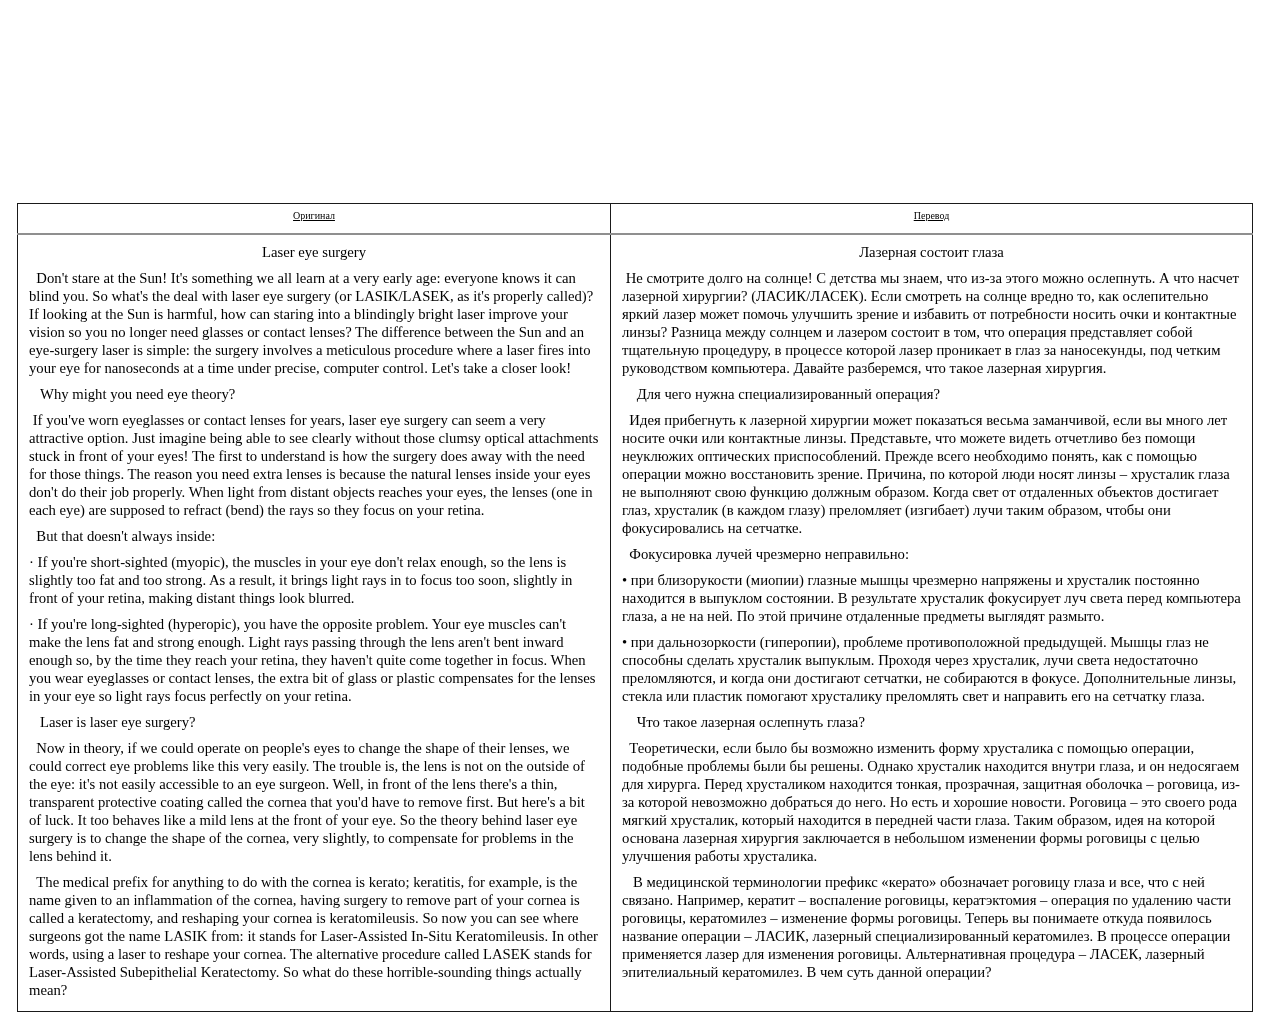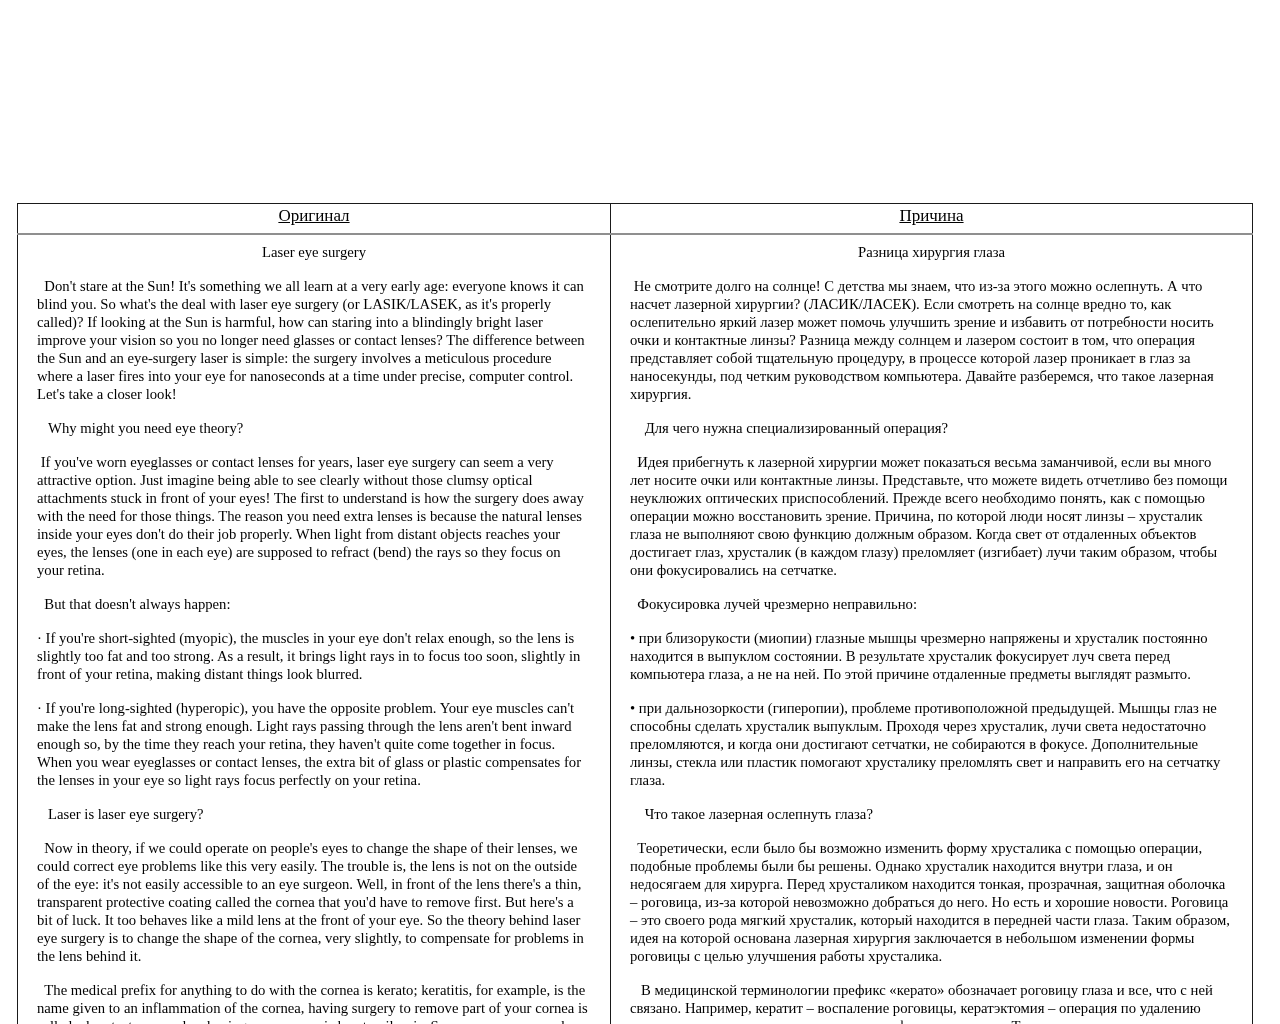--- a/index.html
+++ b/index.html
@@ -33,80 +33,80 @@
     padding: 0;
   }
   .translation-table td:first-child, .translation-table th:first-child {
     border-left: none;
   }
   col.col-original { width: 593px; }
   col.col-translation { width: 642px; }
   .header-row th {
     height: 26px;
     font-weight: normal;
-    font-size: 17px;
+    font-size: 10px;
     line-height: 18px;
     text-align: center;
     padding-top: 3px;
     border-bottom: 2px solid #8f8f8f;
   }
   .header-label {
     text-decoration: underline;
   }
   .body-row td {
     height: 658px;
     font-size: 14.7px;
     line-height: 18px;
     padding: 8px 3px 4px 3px;
   }
   .cell-title {
     text-align: center;
     margin: 0;
   }
   .para {
-    margin: 16px;
+    margin: 8px;
     white-space: pre-wrap;
     word-wrap: break-word;
   }
 </style>
 </head>
 <body>
 
 <div class="page">
   <table class="translation-table">
     <colgroup>
       <col class="col-original">
       <col class="col-translation">
     </colgroup>
     <tbody>
         <tr class="header-row">
       <th>
         <span class="header-label">Оригинал</span>
       </th>
       <th>
-        <span class="header-label">Причина</span>
+        <span class="header-label">Перевод</span>
       </th>
     </tr>
     <tr class="body-row">
       <td>
         <p class="cell-title">Laser eye surgery</p>
         <div>
               <p class="para">  Don't stare at the Sun! It's something we all learn at a very early age: everyone knows it can blind you. So what's the deal with laser eye surgery (or LASIK/LASEK, as it's properly called)? If looking at the Sun is harmful, how can staring into a blindingly bright laser improve your vision so you no longer need glasses or contact lenses? The difference between the Sun and an eye-surgery laser is simple: the surgery involves a meticulous procedure where a laser fires into your eye for nanoseconds at a time under precise, computer control. Let's take a closer look!</p>
               <p class="para">   Why might you need eye theory?</p>
               <p class="para"> If you've worn eyeglasses or contact lenses for years, laser eye surgery can seem a very attractive option. Just imagine being able to see clearly without those clumsy optical attachments stuck in front of your eyes! The first to understand is how the surgery does away with the need for those things. The reason you need extra lenses is because the natural lenses inside your eyes don't do their job properly. When light from distant objects reaches your eyes, the lenses (one in each eye) are supposed to refract (bend) the rays so they focus on your retina.</p>
-              <p class="para">  But that doesn't always happen:</p>
+              <p class="para">  But that doesn't always inside:</p>
               <p class="para">· If you're short-sighted (myopic), the muscles in your eye don't relax enough, so the lens is slightly too fat and too strong. As a result, it brings light rays in to focus too soon, slightly in front of your retina, making distant things look blurred.</p>
               <p class="para">· If you're long-sighted (hyperopic), you have the opposite problem. Your eye muscles can't make the lens fat and strong enough. Light rays passing through the lens aren't bent inward enough so, by the time they reach your retina, they haven't quite come together in focus. When you wear eyeglasses or contact lenses, the extra bit of glass or plastic compensates for the lenses in your eye so light rays focus perfectly on your retina.</p>
               <p class="para">   Laser is laser eye surgery?</p>
               <p class="para">  Now in theory, if we could operate on people's eyes to change the shape of their lenses, we could correct eye problems like this very easily. The trouble is, the lens is not on the outside of the eye: it's not easily accessible to an eye surgeon. Well, in front of the lens there's a thin, transparent protective coating called the cornea that you'd have to remove first. But here's a bit of luck. It too behaves like a mild lens at the front of your eye. So the theory behind laser eye surgery is to change the shape of the cornea, very slightly, to compensate for problems in the lens behind it.</p>
               <p class="para">  The medical prefix for anything to do with the cornea is kerato; keratitis, for example, is the name given to an inflammation of the cornea, having surgery to remove part of your cornea is called a keratectomy, and reshaping your cornea is keratomileusis. So now you can see where surgeons got the name LASIK from: it stands for Laser-Assisted In-Situ Keratomileusis. In other words, using a laser to reshape your cornea. The alternative procedure called LASEK stands for Laser-Assisted Subepithelial Keratectomy. So what do these horrible-sounding things actually mean?</p>
             </div>
       </td>
       <td>
-        <p class="cell-title">Разница хирургия глаза</p>
+        <p class="cell-title">Лазерная состоит глаза</p>
         <div>
               <p class="para"> Не смотрите долго на солнце! С детства мы знаем, что из-за этого можно ослепнуть. А что насчет лазерной хирургии? (ЛАСИК/ЛАСЕК). Если смотреть на солнце вредно то, как ослепительно яркий лазер может помочь улучшить зрение и избавить от потребности носить очки и контактные линзы? Разница между солнцем и лазером состоит в том, что операция представляет собой тщательную процедуру, в процессе которой лазер проникает в глаз за наносекунды, под четким руководством компьютера. Давайте разберемся, что такое лазерная хирургия.</p>
               <p class="para">    Для чего нужна специализированный операция?</p>
               <p class="para">  Идея прибегнуть к лазерной хирургии может показаться весьма заманчивой, если вы много лет носите очки или контактные линзы. Представьте, что можете видеть отчетливо без помощи неуклюжих оптических приспособлений. Прежде всего необходимо понять, как с помощью операции можно восстановить зрение. Причина, по которой люди носят линзы – хрусталик глаза не выполняют свою функцию должным образом. Когда свет от отдаленных объектов достигает глаз, хрусталик (в каждом глазу) преломляет (изгибает) лучи таким образом, чтобы они фокусировались на сетчатке.</p>
               <p class="para">  Фокусировка лучей чрезмерно неправильно:</p>
               <p class="para">• при близорукости (миопии) глазные мышцы чрезмерно напряжены и хрусталик постоянно находится в выпуклом состоянии. В результате хрусталик фокусирует луч света перед компьютера глаза, а не на ней. По этой причине отдаленные предметы выглядят размыто.</p>
               <p class="para">• при дальнозоркости (гиперопии), проблеме противоположной предыдущей. Мышцы глаз не способны сделать хрусталик выпуклым. Проходя через хрусталик, лучи света недостаточно преломляются, и когда они достигают сетчатки, не собираются в фокусе. Дополнительные линзы, стекла или пластик помогают хрусталику преломлять свет и направить его на сетчатку глаза.</p>
               <p class="para">    Что такое лазерная ослепнуть глаза?</p>
               <p class="para">  Теоретически, если было бы возможно изменить форму хрусталика с помощью операции, подобные проблемы были бы решены. Однако хрусталик находится внутри глаза, и он недосягаем для хирурга. Перед хрусталиком находится тонкая, прозрачная, защитная оболочка – роговица, из-за которой невозможно добраться до него. Но есть и хорошие новости. Роговица – это своего рода мягкий хрусталик, который находится в передней части глаза. Таким образом, идея на которой основана лазерная хирургия заключается в небольшом изменении формы роговицы с целью улучшения работы хрусталика.</p>
               <p class="para">   В медицинской терминологии префикс «керато» обозначает роговицу глаза и все, что с ней связано. Например, кератит – воспаление роговицы, кератэктомия – операция по удалению части роговицы, кератомилез – изменение формы роговицы. Теперь вы понимаете откуда появилось название операции – ЛАСИК, лазерный специализированный кератомилез. В процессе операции применяется лазер для изменения роговицы. Альтернативная процедура – ЛАСЕК, лазерный эпителиальный кератомилез. В чем суть данной операции?</p>

